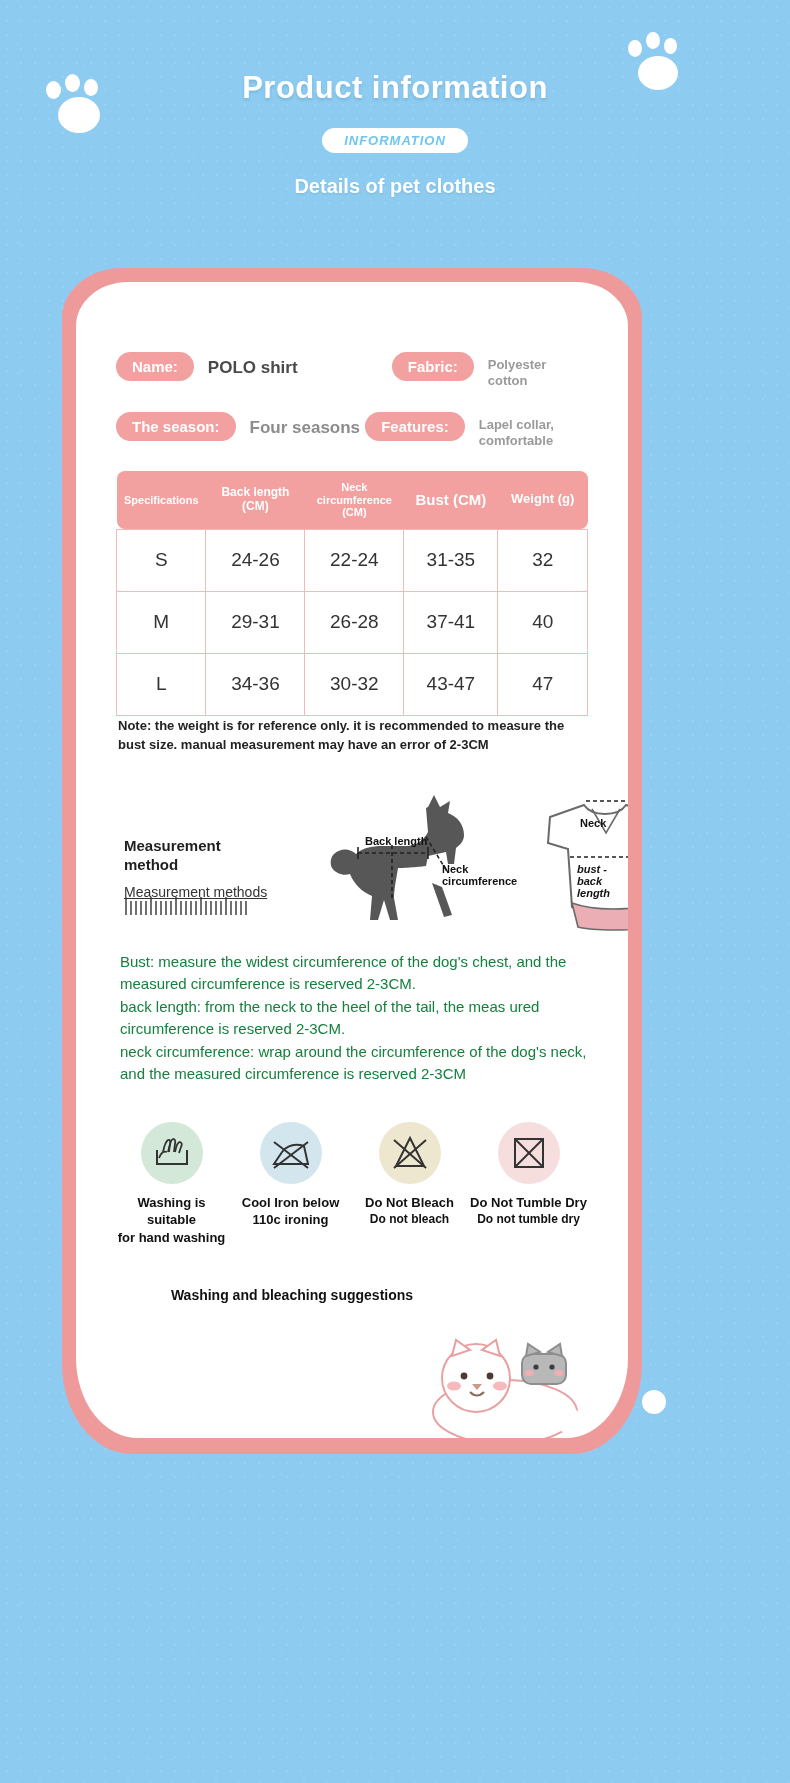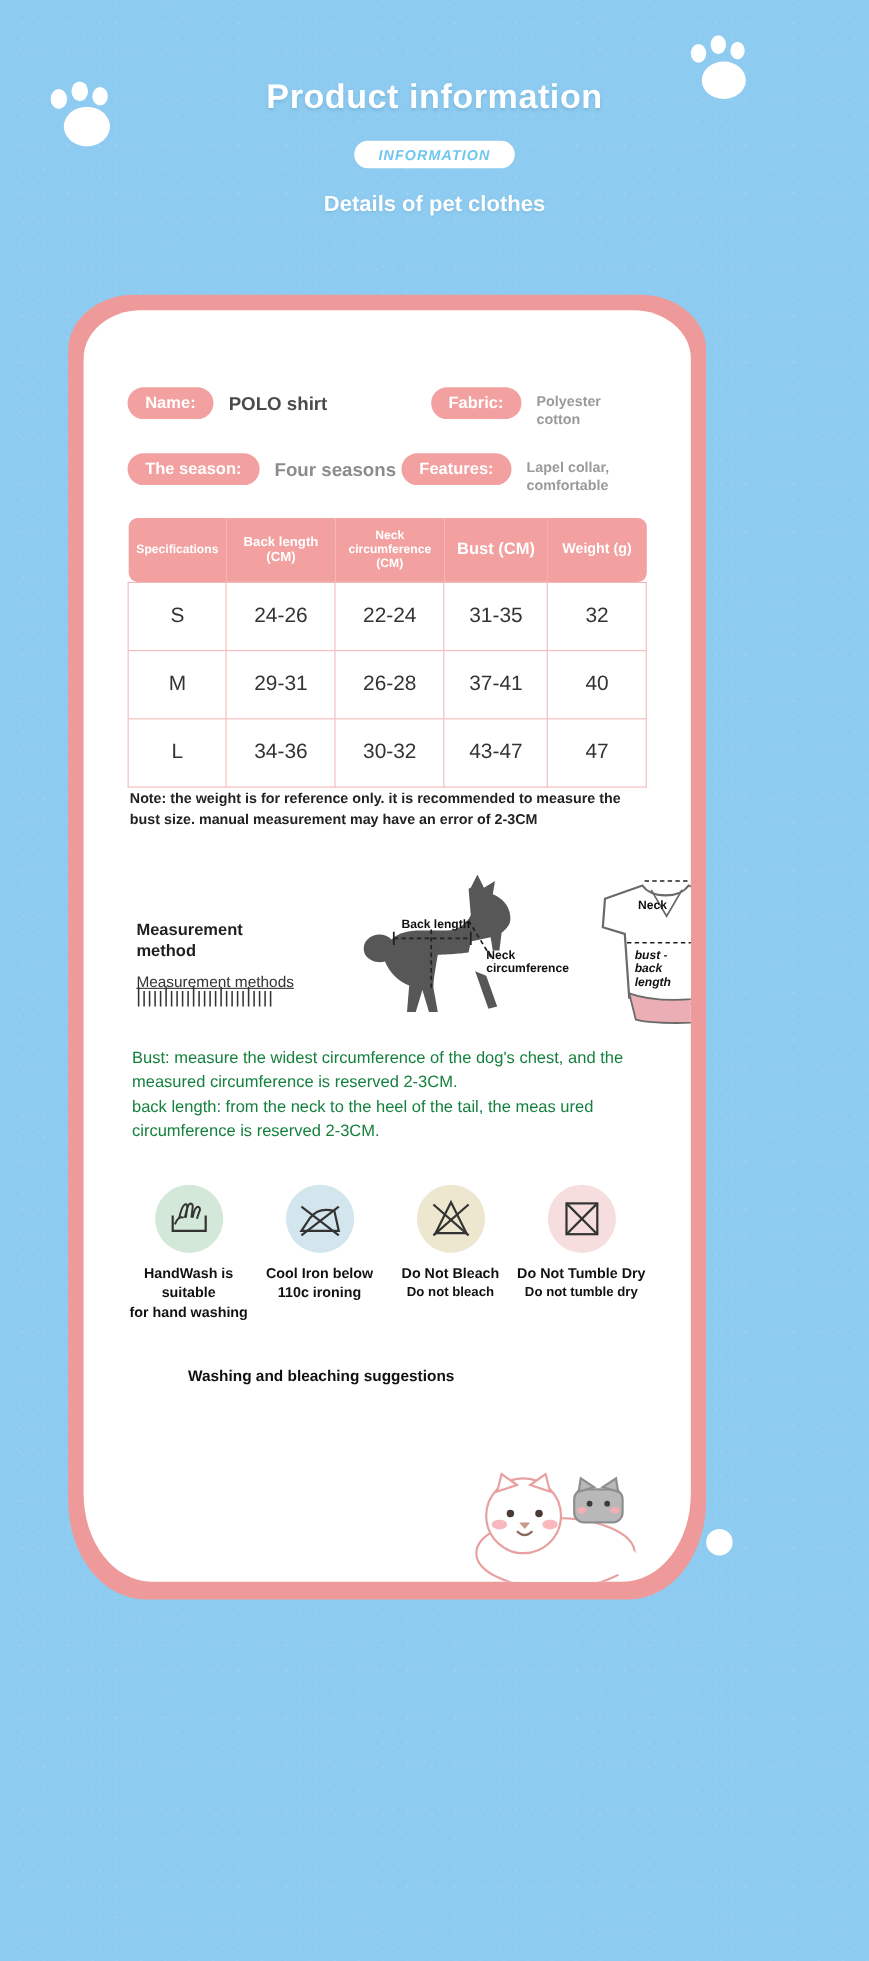--- a/index.html
+++ b/index.html
@@ -315,34 +315,35 @@
           <line x1="162" y1="112" x2="174" y2="112"></line>
         </g>
       </svg>
       <div class="anno" style="left:504px; top:22px;">Neck</div>
       <div class="anno" style="left:501px; top:68px; font-style:italic;">bust - back length</div>
     </div>
 
     <div class="desc">
       <div>Bust: measure the widest circumference of the dog's chest, and the measured circumference is reserved 2-3CM.</div>
       <div>back length: from the neck to the heel of the tail, the meas ured circumference is reserved 2-3CM.</div>
+      <div>neck circumference: wrap around the circumference of the dog's neck, and the measured circumference is reserved 2-3CM</div>
     </div>
 
     <div class="care">
       <div class="care-item">
         <div class="circle c-green">
           <svg viewBox="0 0 62 62" width="62" height="62">
             <path fill="none" stroke="#333" stroke-width="2" d="M16 28 L16 42 L46 42 L46 28"></path>
             <path fill="none" stroke="#333" stroke-width="1.8" d="M22 30 q2 -10 5 -12 q3 -1 2 4 l-2 8"></path>
             <path fill="none" stroke="#333" stroke-width="1.8" d="M28 30 q1 -12 4 -13 q3 0 2 5 l-1 8"></path>
             <path fill="none" stroke="#333" stroke-width="1.8" d="M34 30 q2 -10 5 -10 q3 1 1 5 l-2 6"></path>
             <path fill="none" stroke="#333" stroke-width="1.8" d="M18 36 q3 -8 8 -6"></path>
           </svg>
         </div>
-        <div class="care-t1">HandWash is suitable</div>
+        <div class="care-t1">Washing is suitable</div>
         <div class="care-t1">for hand washing</div>
       </div>
 
       <div class="care-item">
         <div class="circle c-blue">
           <svg viewBox="0 0 62 62" width="62" height="62">
             <path fill="none" stroke="#333" stroke-width="2" d="M14 42 L48 42 L44 24 q-14 -4 -22 6 z"></path>
             <line x1="14" y1="20" x2="48" y2="46" stroke="#333" stroke-width="2"></line>
             <line x1="48" y1="20" x2="14" y2="46" stroke="#333" stroke-width="2"></line>
           </svg>

